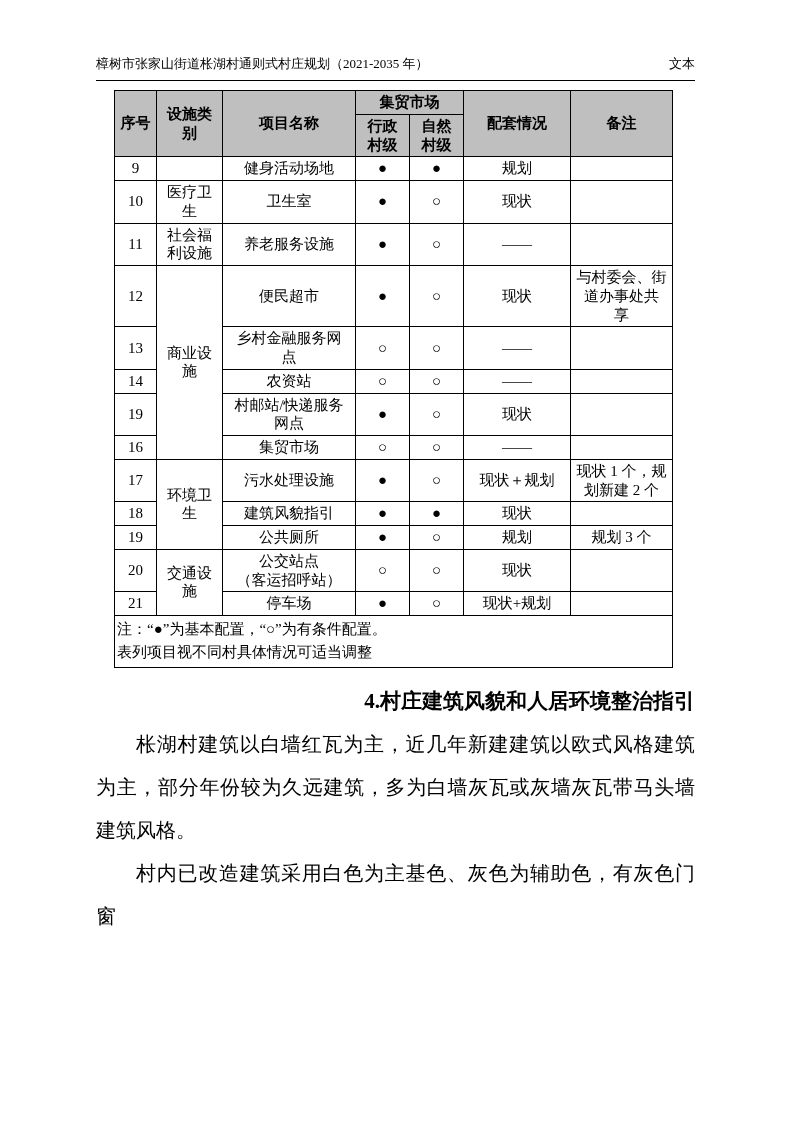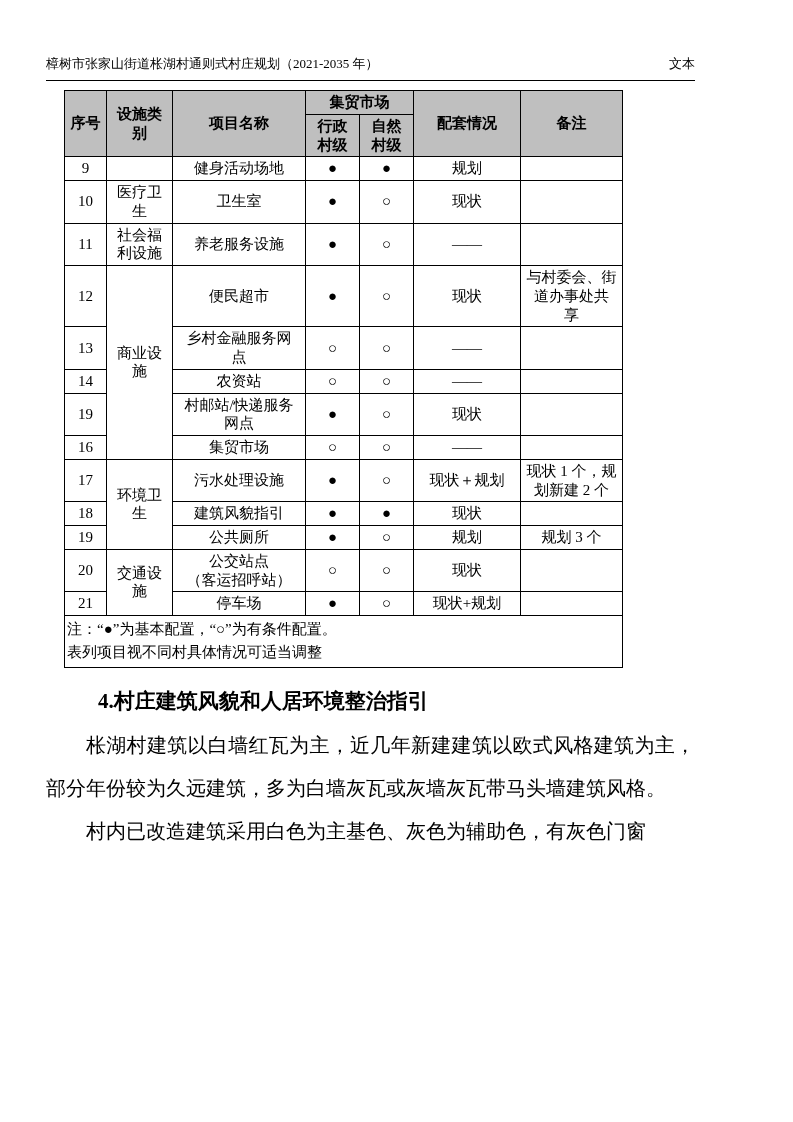--- a/index.html
+++ b/index.html
@@ -5,21 +5,21 @@
   * { box-sizing: border-box; margin: 0; padding: 0; }
   html, body { background: #ffffff; }
   body {
     width: 793px; height: 1122px;
     font-family: "Liberation Serif", "DejaVu Serif", serif;
     color: #000;
     position: relative;
   }
   .page {
     width: 793px; height: 1122px;
-    padding: 55px 98px 0 46px;
+    padding: 55px 98px 0 96px;
   }
   
   .doc-header {
     display: flex; justify-content: space-between; align-items: flex-end;
     border-bottom: 1.5px solid #000;
     padding-bottom: 7px;
     font-size: 13px;
   }
   
   table.facilities {
@@ -48,28 +48,29 @@
     padding: 4px 6px;
     line-height: 1.55;
     margin-top: 28px;
   }
   
   .section-heading {
     margin-top: 19px;
     font-size: 21px;
     font-weight: bold;
     text-indent: 52px;
+    text-align: right;
   }
   .body-text {
     margin-top: 9px;
     font-size: 20px;
     line-height: 2.15;
     text-align: justify;
   }
-  .body-text p { text-indent: 2em; }
+  .body-text p { text-indent: 2em; font-family: Liberation Mono, monospace; }
 </style>
 </head>
 <body>
 
 <div class="page">
 
   <div class="doc-header">
     <span>樟树市张家山街道枨湖村通则式村庄规划（2021-2035 年）</span>
     <span>文本</span>
   </div>

